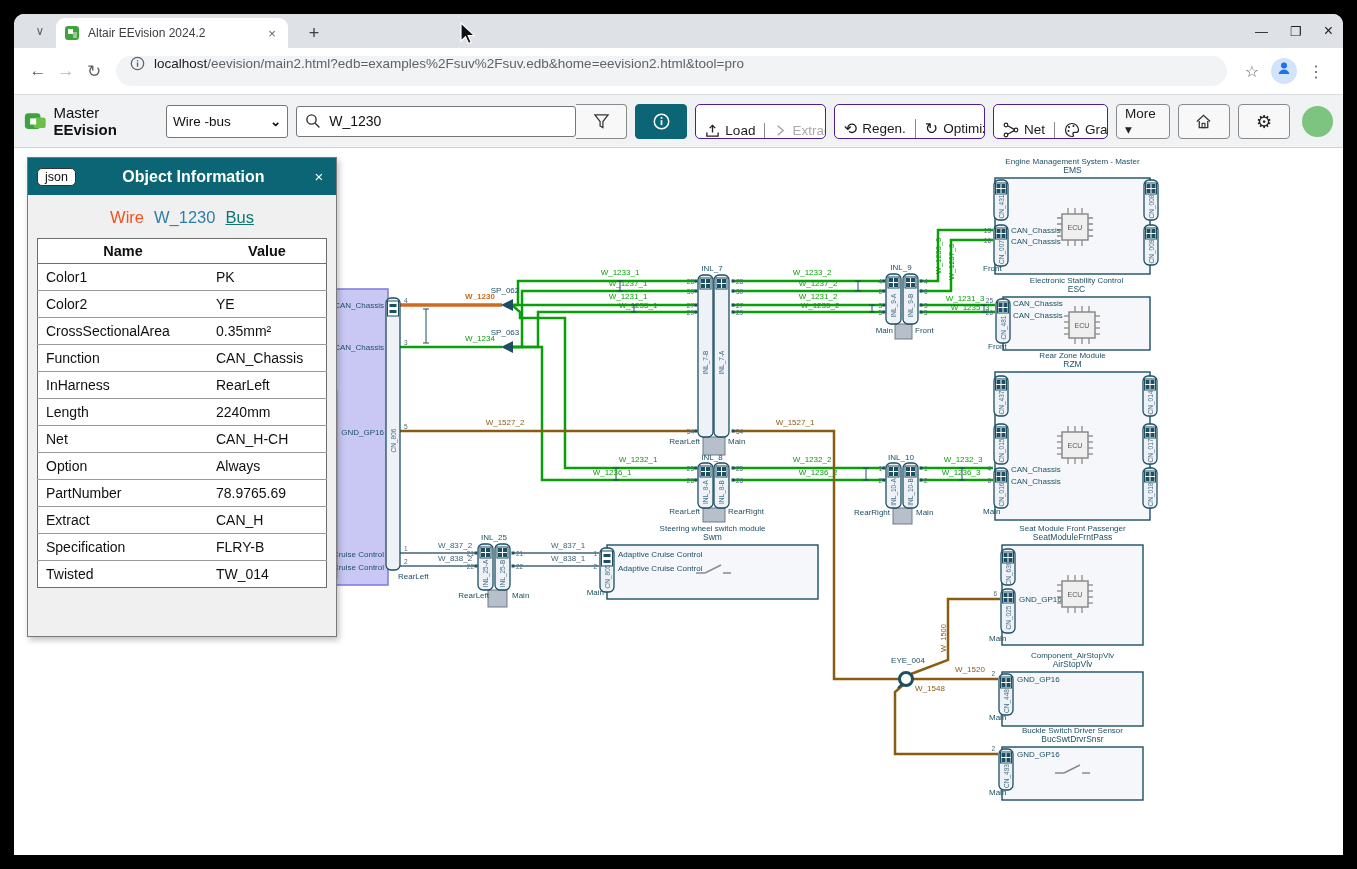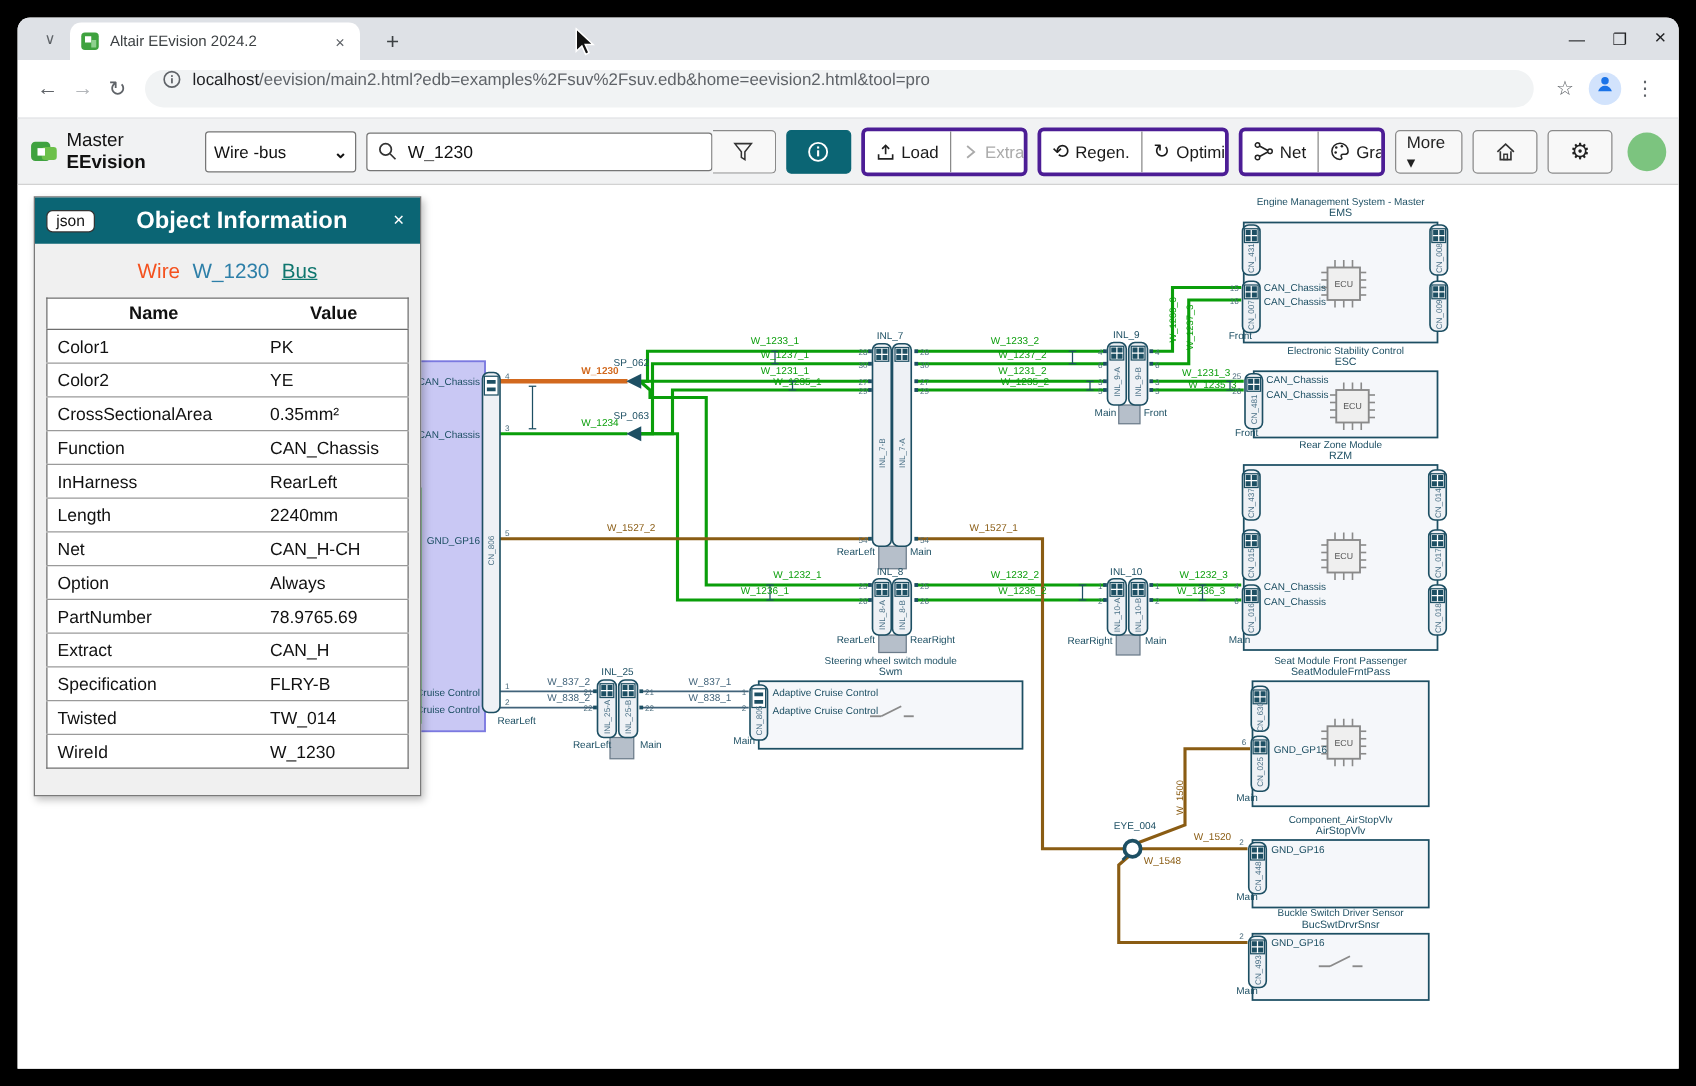--- a/index.html
+++ b/index.html
@@ -38,36 +38,36 @@
   .brand-text b{font-weight:700;}
   .tb-select{height:31px;border:1px solid #767676;border-radius:3px;background:#fff;font-size:13.5px;
     color:#111;width:124px;display:flex;align-items:center;padding:0 6px;justify-content:space-between;}
   .searchwrap{display:flex;align-items:center;height:31px;border:1px solid #767676;border-radius:3px;
     background:#fff;width:318px;padding:0 8px;box-sizing:border-box;}
   .searchwrap input{border:none;outline:none;font-size:14px;flex:1;margin-left:6px;background:transparent;
     font-family:"Liberation Sans",sans-serif;color:#111;}
   .sq-btn{height:33px;min-width:34px;background:#f8f8f8;border:1px solid #8a8a8a;border-radius:4px;
     display:flex;align-items:center;justify-content:center;font-size:13.5px;color:#222;padding:0 8px;}
   .info-btn{background:#0b6574;border-color:#0b6574;color:#fff;}
-  .btn-group{display:flex;height:33px;border:3px solid #4c1d95;border-radius:5px;background:#fff;
-    overflow:hidden;}
+  .btn-group{display:flex;height:33px;border:1px solid #4c1d95;border-radius:5px;background:#fff;
+    overflow:hidden;align-items:flex-end;}
   .btn-group .gbtn{display:flex;align-items:center;gap:5px;padding:0 9px;font-size:13.5px;color:#1a1a1a;}
   .btn-group .gbtn + .gbtn{border-left:1px solid #8a8a8a;}
   .btn-group .gbtn.disabled{color:#aaa;}
   .green-dot{width:31px;height:31px;border-radius:50%;background:#7cc47f;margin-left:4px;flex:none;}
   
   .canvas{flex:1;position:relative;background:#fff;}
   .canvas svg{position:absolute;left:0;top:0;}
   
   .panel{position:absolute;left:13px;top:9px;width:308px;height:478px;background:#f0f0f0;
     border:1px solid #7a7a7a;box-shadow:2px 3px 6px rgba(0,0,0,.25);display:flex;flex-direction:column;}
   .panel-header{height:37px;background:#0b6574;display:flex;align-items:center;padding:0 9px;flex:none;}
   .panel-chip{background:#fff;border:1.5px solid #333;border-radius:5px;font-size:12.5px;color:#111;
     padding:1px 7px;}
-  .panel-title{flex:1;text-align:center;color:#fff;font-weight:700;font-size:19px;}
+  .panel-title{flex:1;text-align:center;color:#fff;font-weight:700;font-size:16px;}
   .panel-close{color:#fff;font-size:15px;width:16px;text-align:center;}
   .panel-sub{text-align:center;font-size:16.5px;padding:13px 0 11px 0;}
   .panel-sub span{margin:0 5px;}
   .obj-table{width:calc(100% - 18px);margin:0 9px;border-collapse:collapse;background:#fff;
     border:1px solid #6e6e6e;font-size:14px;color:#111;}
   .obj-table th{font-weight:700;text-align:center;border-bottom:1px solid #6e6e6e;padding:4px 6px;
     font-size:14.5px;margin-left:28px;}
   .obj-table td{border-bottom:1px solid #9a9a9a;padding:4px 8px;height:18px;}
   .obj-table tr:last-child td{border-bottom:none;}
   .obj-table col.c1{width:59%;}
@@ -774,21 +774,17 @@
               <td>CAN_H</td>
             </tr>
             <tr>
               <td>Specification</td>
               <td>FLRY-B</td>
             </tr>
             <tr>
               <td>Twisted</td>
               <td>TW_014</td>
             </tr>
-            <tr>
-              <td>WireId</td>
-              <td>W_1230</td>
-            </tr>
           </tbody>
       </table>
     </div>
   </div>
 </div>
 
 </body></html>

